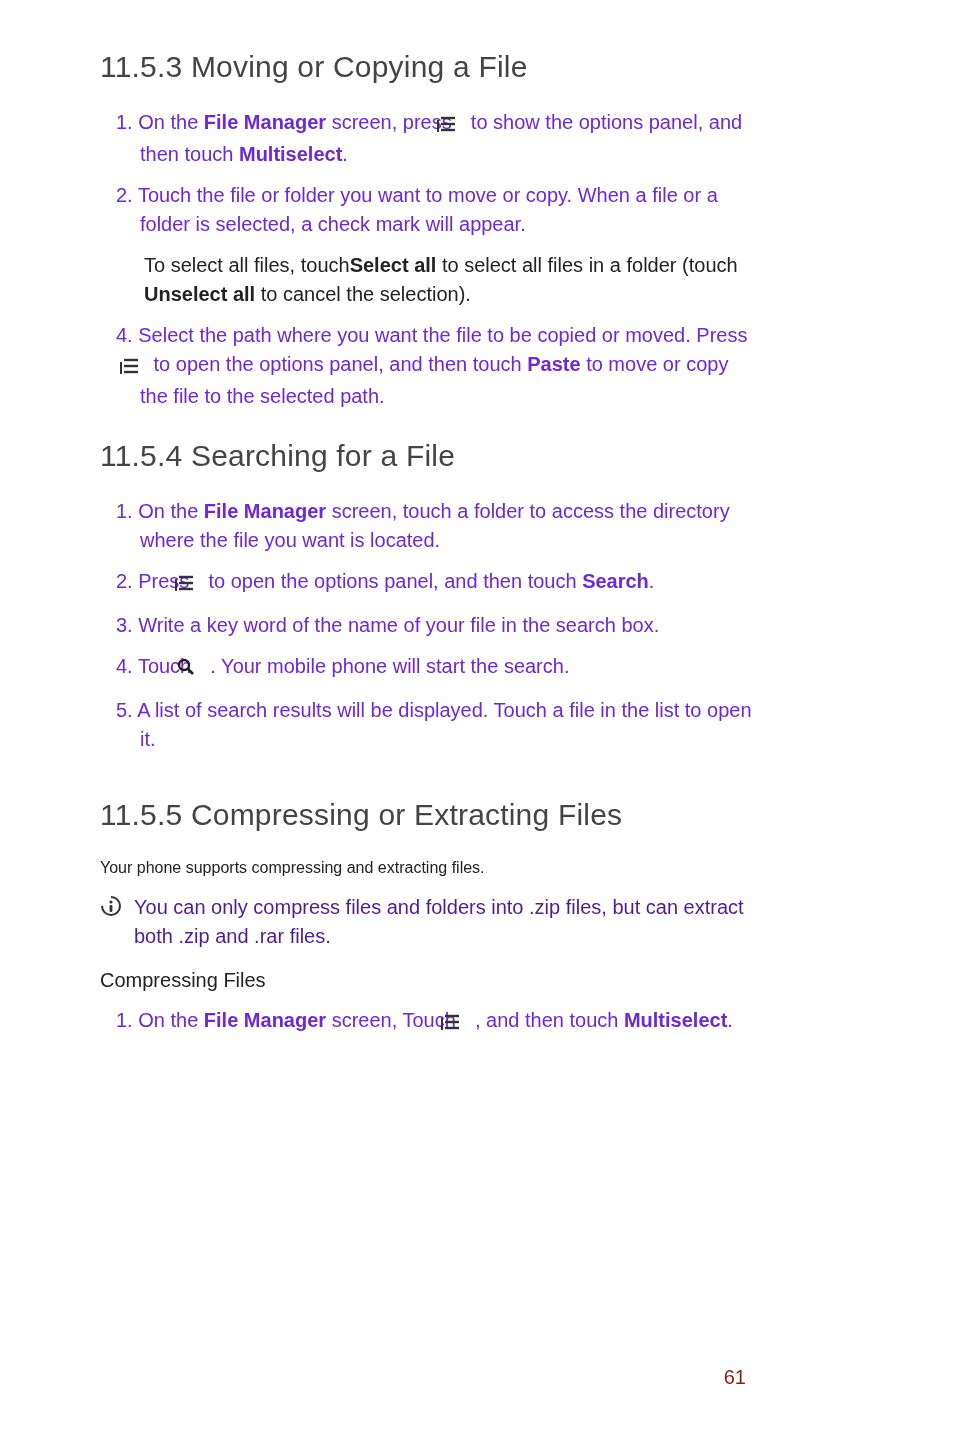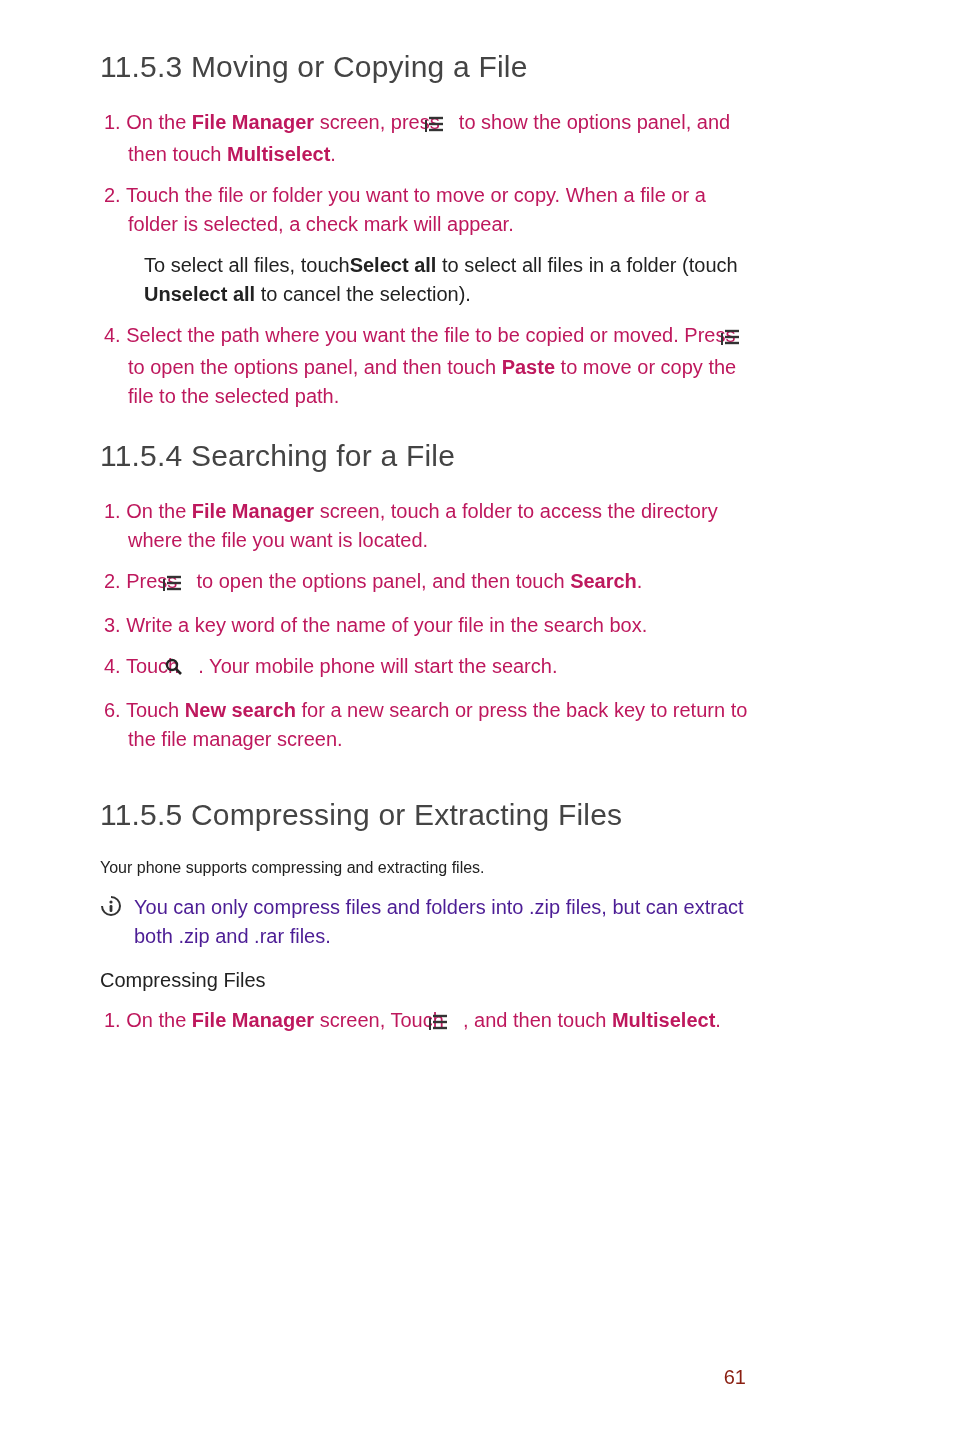--- a/index.html
+++ b/index.html
@@ -19,24 +19,24 @@
   .section-heading {
     font-size: 30px;
     color: #444;
     margin: 0 0 24px 0;
     font-weight: normal;
     letter-spacing: 0.2px;
   }
   .step {
     font-size: 20px;
     line-height: 1.45;
-    margin: 0 0 12px 4px;
+    margin: 0 0 12px 16px;
     padding-left: 24px;
     text-indent: -24px;
-    color: #be185d;
+    color: #6d28d9;
   }
   .sub-step {
     font-size: 20px;
     line-height: 1.45;
     margin: 10px 0 12px 0;
     padding-left: 44px;
     color: #222;
   }
   .body-text {
     font-size: 16px;
@@ -128,24 +128,22 @@
 
   <p class="step">3. Write a key word of the name of your file in the search box.</p>
 
   <p class="step">
     <span>4. Touch </span><span class="icon-inline"><svg width="18" height="18" viewBox="0 0 18 18" aria-label="search icon">
           <circle cx="7" cy="7" r="5" stroke="#222" stroke-width="2.4" fill="none"></circle>
           <line x1="11" y1="11" x2="16" y2="16" stroke="#222" stroke-width="2.6"></line>
         </svg></span><span> . Your mobile phone will start the search.</span>
   </p>
 
+  <p class="step">5. A list of search results will be displayed. Touch a file in the list to open it.</p>
 
-  <p class="step">
-    <span>6. Touch </span><span class="bold">New search</span><span> for a new search or press the back key to return to the file manager screen.</span>
-  </p>
 
   <h2 class="section-heading" style="margin-top:44px">11.5.5  Compressing or Extracting Files</h2>
 
   <p class="body-text">Your phone supports compressing and extracting files.</p>
 
   <div class="note-row">
     <span class="note-icon">
       <svg width="22" height="22" viewBox="0 0 22 22" aria-label="info icon">
         <path d="M 11 2 A 9 9 0 1 1 2 11" stroke="#333" stroke-width="2" fill="none"></path>
         <circle cx="11" cy="7" r="1.6" fill="#333"></circle>

